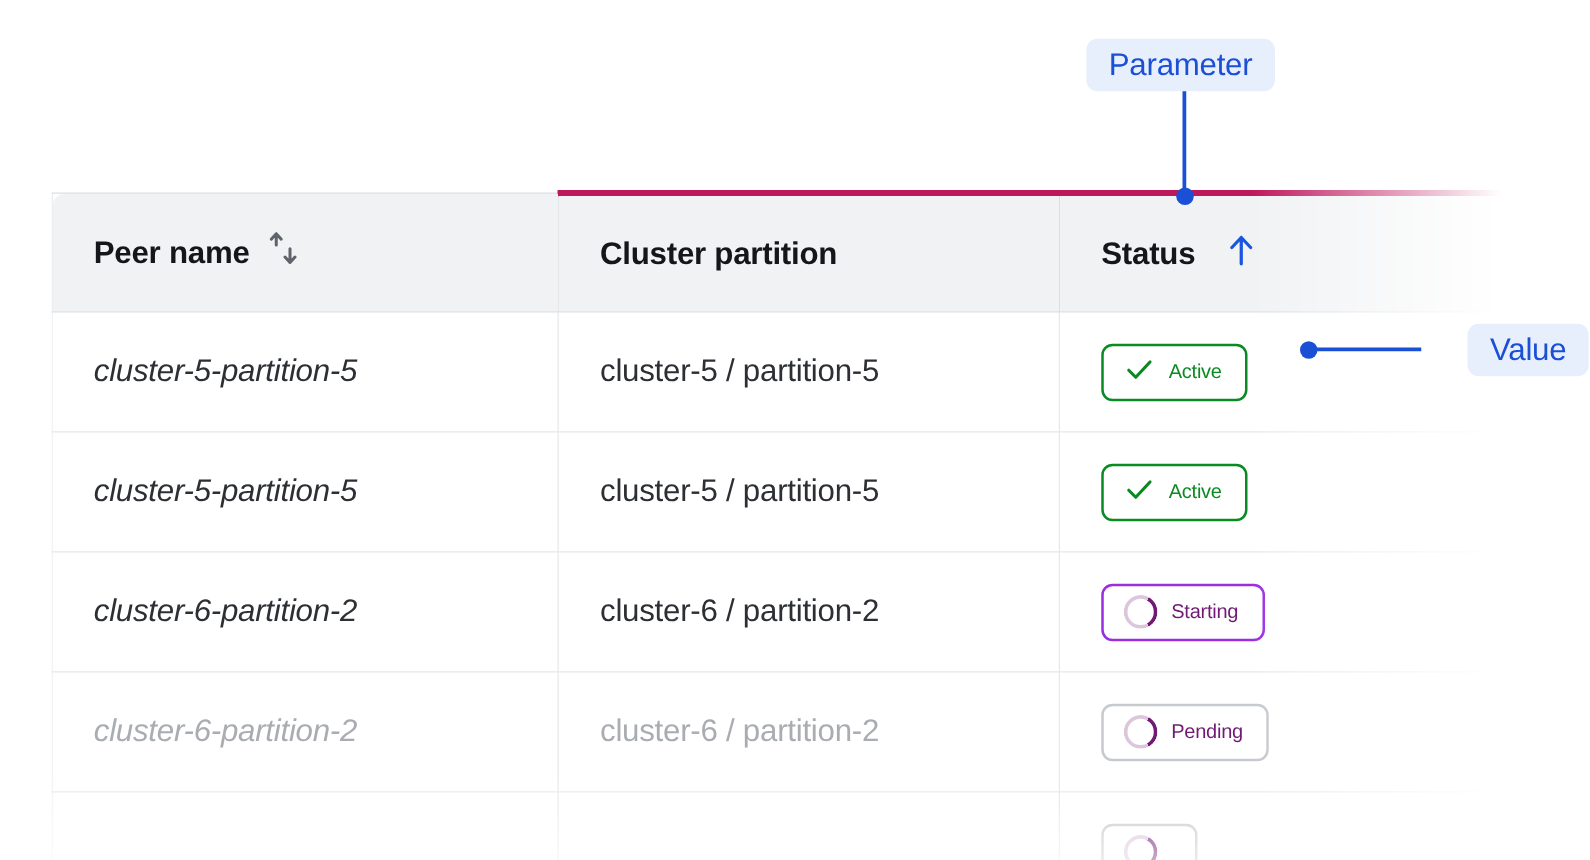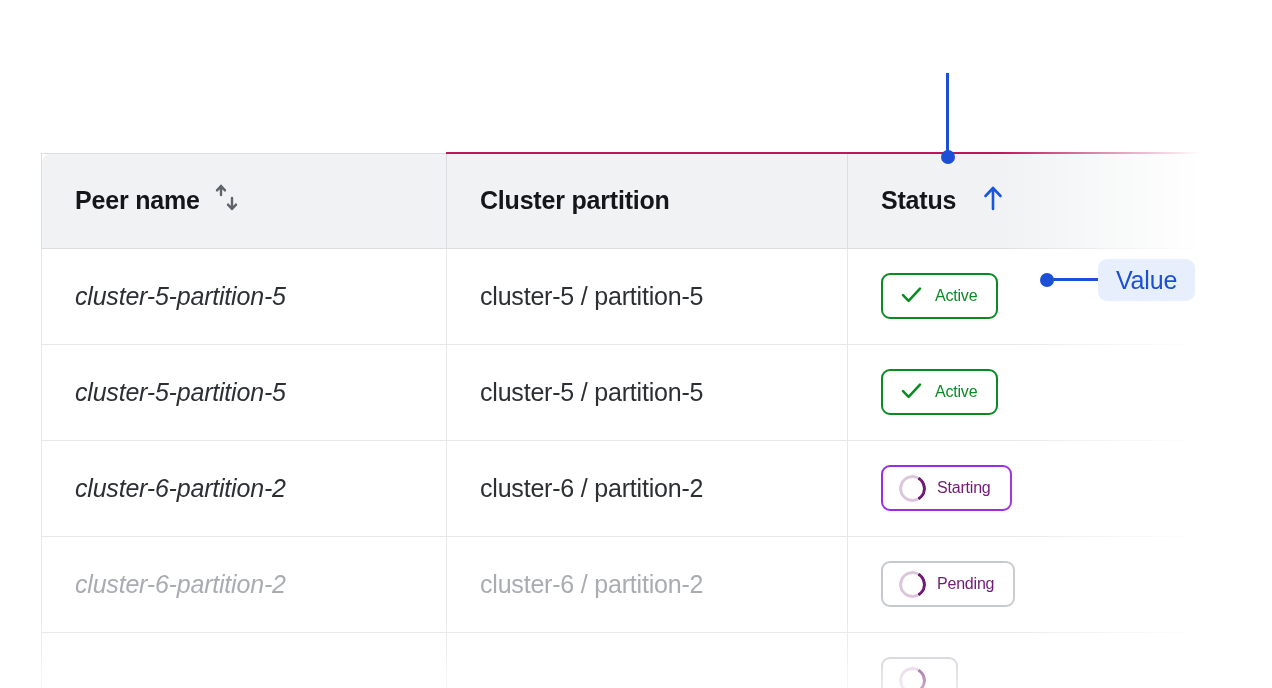--- a/index.html
+++ b/index.html
@@ -48,21 +48,21 @@
     font-weight: bold;
     color: #14161a;
     letter-spacing: -0.2px;
     position: relative;
   }
   thead th:first-child {
     border-left: 1px solid #dcdee1;
     border-top: 1px solid #dcdee1;
     border-top-left-radius: 10px;
   }
-  thead th:nth-child(2), thead th:nth-child(3) { border-top: 2px solid #be185d; }
+  thead th:nth-child(2), thead th:nth-child(3) { border-top: 5px solid #be185d; }
   thead th:last-child { border-right: none; }
 
   .th-inner { display: flex; align-items: center; gap: 14px; }
 
   tbody tr { height: 96px; }
   tbody td {
     border-bottom: 1px solid #e6e8ea;
     border-right: 1px solid #e6e8ea;
     vertical-align: middle;
     padding: 0 0 0 33px;
@@ -222,20 +222,21 @@
                 <span></span>
               </span>
             </td>
           </tr>
 
         </tbody>
       </table>
     </div>
   </div>
 
+  <div class="anno-badge" style="left:869px; top:31px;">Parameter</div>
   <div class="anno-line-v" style="left:946px; top:73px; height:86px;"></div>
   <div class="anno-dot" style="left:941px; top:150px;"></div>
 
   <div class="anno-dot" style="left:1040px; top:273px;"></div>
   <div class="anno-line-h" style="left:1047px; top:278px; width:90px;"></div>
-  <div class="anno-badge" style="left:1098px; top:259px;">Value</div>
+  <div class="anno-badge" style="left:1174px; top:259px;">Value</div>
 
 </div>
 
 </body></html>

